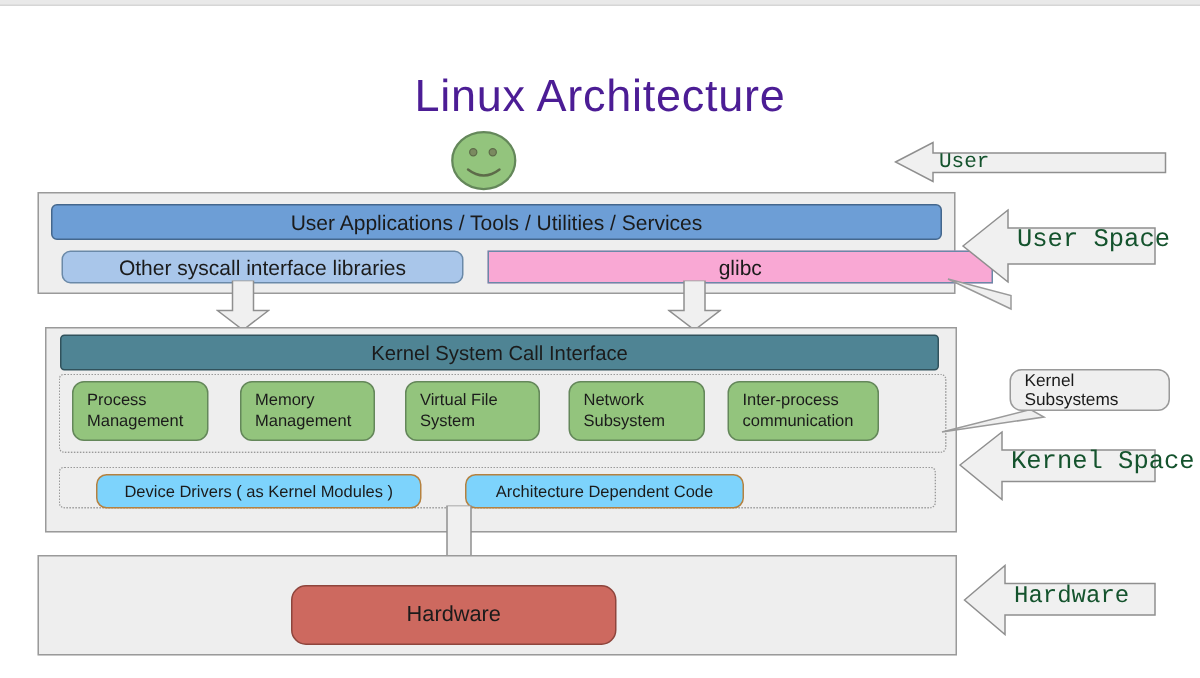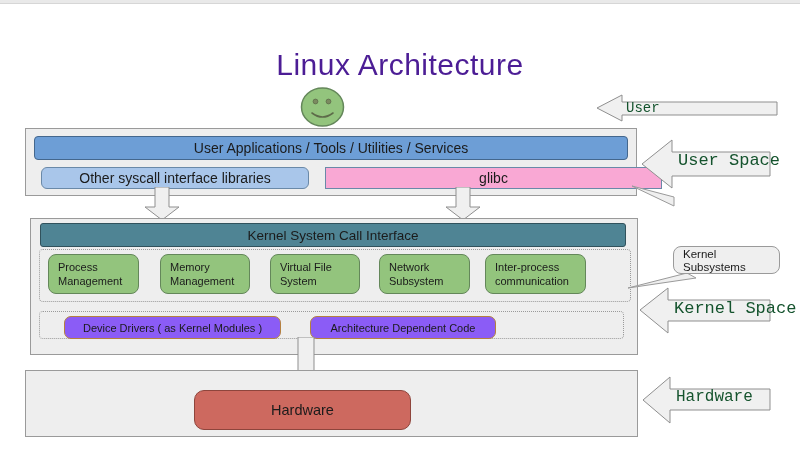--- a/index.html
+++ b/index.html
@@ -63,21 +63,21 @@
     font-size: 11px; line-height: 13.5px; padding: 6px 4px 0 9px;
   }
   .g1 { left: 8px;   width: 91px;  }
   .g2 { left: 120px; width: 90px;  }
   .g3 { left: 230px; width: 90px;  }
   .g4 { left: 339px; width: 91px;  }
   .g5 { left: 445px; width: 101px; }
 
   .orangebox {
     position: absolute; top: 4px; height: 23px;
-    background: #8b5cf6; border: 1px solid #b5813f; border-radius: 7px;
+    background: #7dd3fc; border: 1px solid #b5813f; border-radius: 7px;
     font-size: 11px; display: flex; align-items: center; justify-content: center;
     white-space: nowrap;
   }
   .o1 { left: 24px;  width: 217px; }
   .o2 { left: 270px; width: 186px; }
 
   .hwbox {
     position: absolute; left: 168px; top: 19px; width: 217px; height: 40px;
     background: #cd695f; border: 1px solid #8e453c; border-radius: 10px;
     display: flex; align-items: center; justify-content: center;

